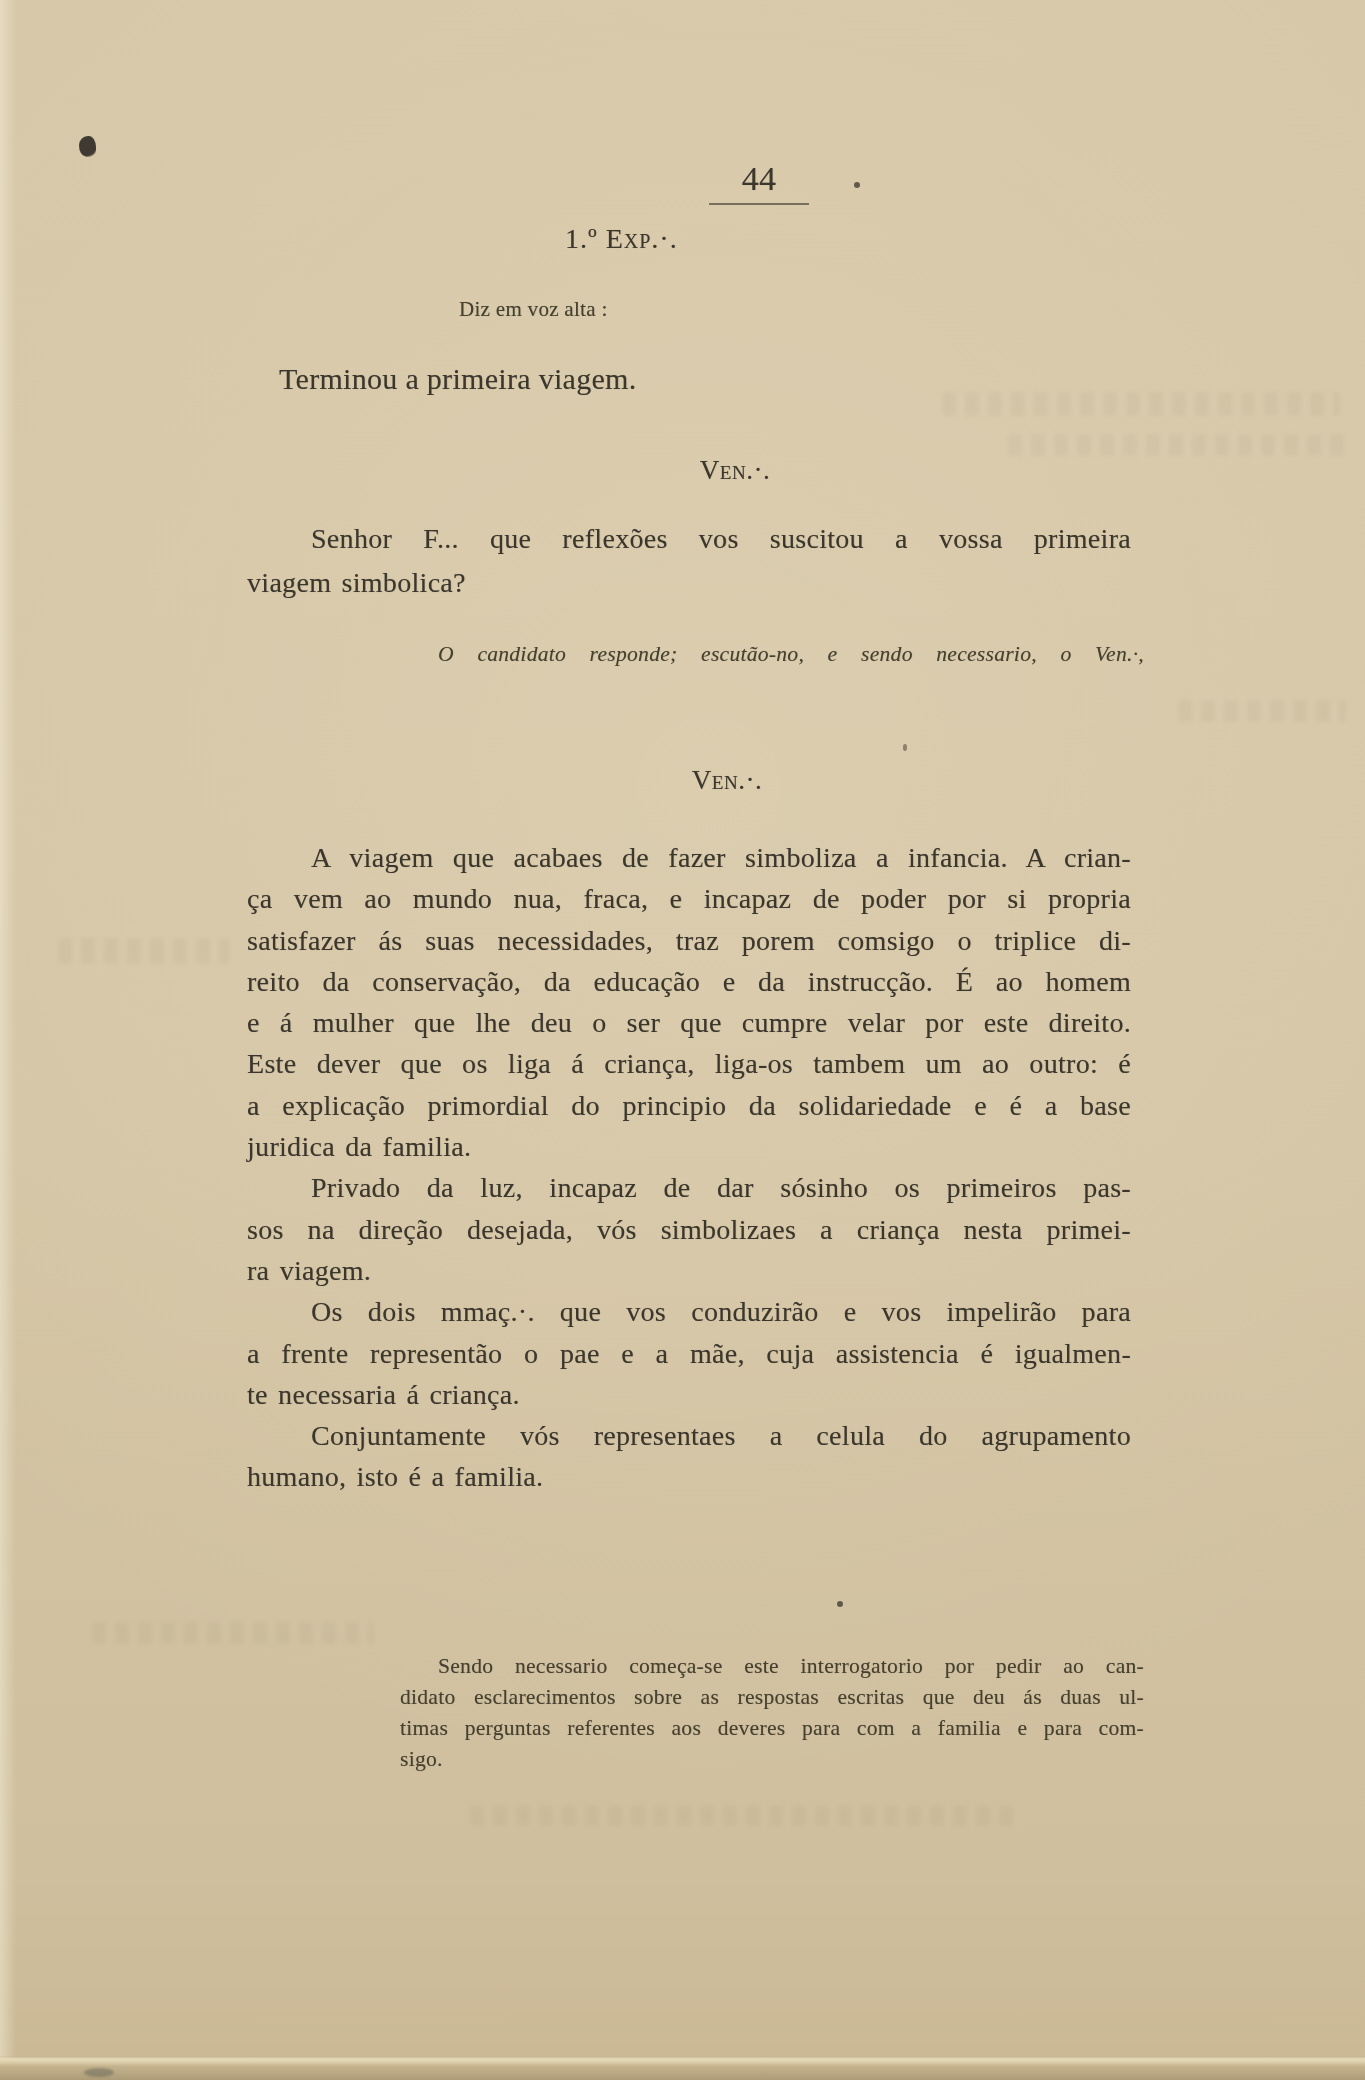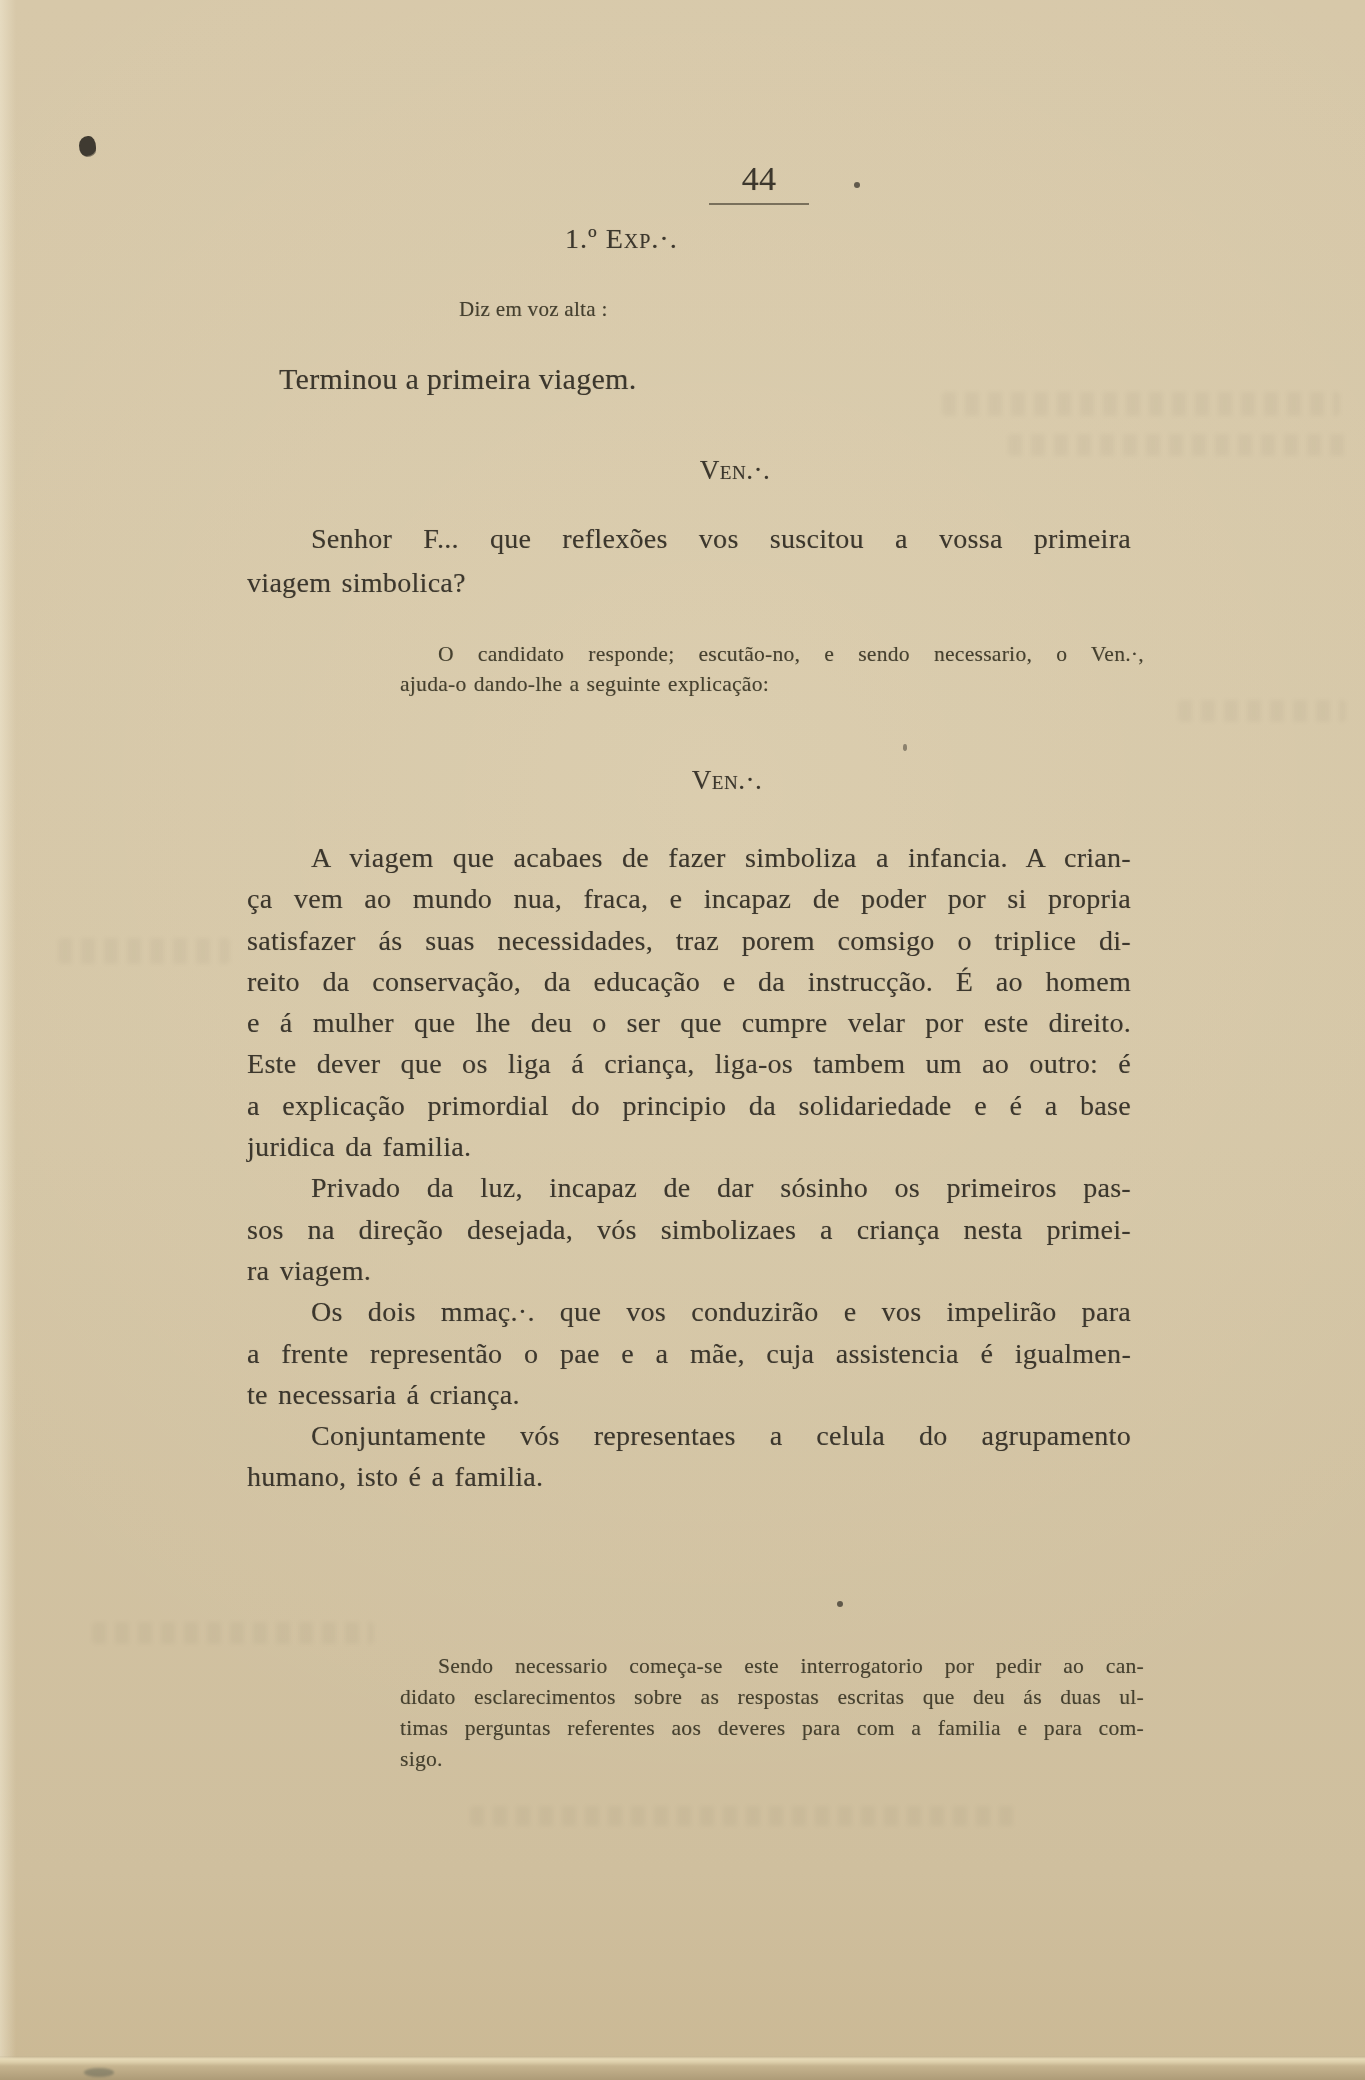--- a/index.html
+++ b/index.html
@@ -42,21 +42,21 @@
   .exp-heading{left:565px;top:223px;width:360px;text-align:left;
     font-size:28px;font-variant:small-caps;letter-spacing:1px;}
   .sc{font-variant:small-caps;}
   .stage-voice{left:459px;top:297px;font-size:21px;color:#45402f;}
   .exp-line{left:279px;top:362px;font-size:30px;}
   .ven1{left:640px;top:455px;width:190px;text-align:center;font-size:27px;letter-spacing:0.5px;}
   .ven2{left:632px;top:765px;width:190px;text-align:center;font-size:27px;letter-spacing:0.5px;}
   .question{left:247px;top:517px;width:884px;font-size:28px;line-height:44px;word-spacing:3px;}
   .body-text{left:247px;top:837px;width:884px;font-size:28px;line-height:41.3px;word-spacing:3px;}
   .small-dir{font-size:21.5px;line-height:30px;color:#46412f;width:744px;word-spacing:1.5px;}
-  .stage-response{left:400px;top:639px;}
+  .stage-response{left:400px;top:639px;font-style:italic;}
   .stage-interrogatorio{left:400px;top:1651px;line-height:31px;}
   .interrogatorio-heading{left:502px;top:1546px;width:400px;text-align:center;
     font-family:"DejaVu Sans","Liberation Sans",sans-serif;font-weight:700;
     font-size:35px;letter-spacing:1.5px;color:#2b2a24;
     text-shadow:0.4px 0.5px 0.8px rgba(40,38,32,0.4);}
   
   .tline{text-align:justify;text-align-last:justify;white-space:nowrap;overflow:visible;}
   .tline.last{text-align-last:left;}
   .tline.ind{text-indent:64px;}
   .small-dir .tline.ind{text-indent:38px;}
@@ -95,21 +95,20 @@
 
   <div class="tb ven1 sc">Ven.·.</div>
 
   <div class="tb question">
       <div class="tline ind">Senhor F... que reflexões vos suscitou a vossa primeira</div>
       <div class="tline last">viagem simbolica?</div>
     </div>
 
   <div class="tb small-dir stage-response">
       <div class="tline ind">O candidato responde; escutão-no, e sendo necessario, o Ven.·,</div>
-      <div class="tline last">ajuda-o dando-lhe a seguinte explicação:</div>
     </div>
 
   <div class="tb ven2 sc">Ven.·.</div>
 
   <div class="tb body-text">
     <div>
         <div class="tline ind">A viagem que acabaes de fazer simboliza a infancia. A crian-</div>
         <div class="tline">ça vem ao mundo nua, fraca, e incapaz de poder por si propria</div>
         <div class="tline">satisfazer ás suas necessidades, traz porem comsigo o triplice di-</div>
         <div class="tline">reito da conservação, da educação e da instrucção. É ao homem</div>

